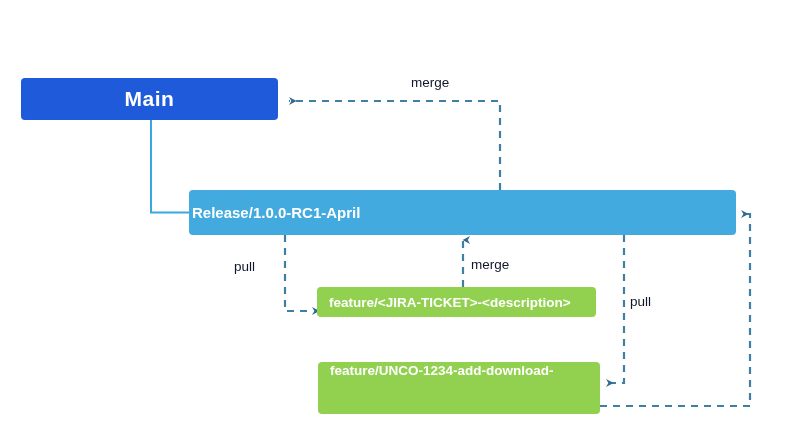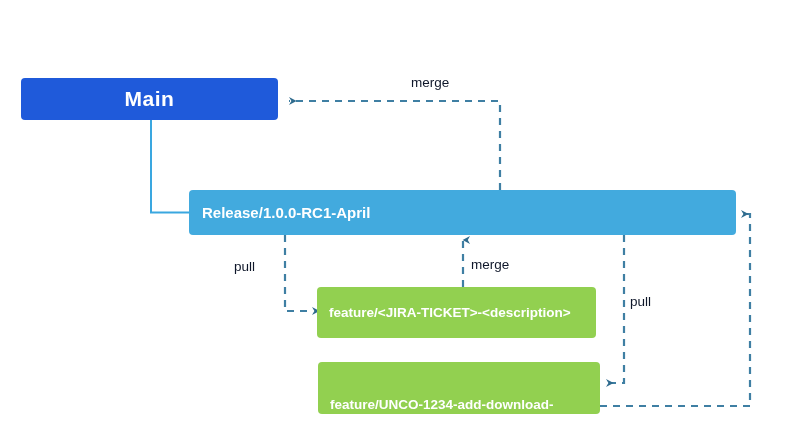--- a/index.html
+++ b/index.html
@@ -37,43 +37,43 @@
     justify-content: center;
     font-size: 21px;
     letter-spacing: 0.5px;
   }
   .node-release {
     left: 189px;
     top: 146px;
     width: 547px;
     height: 45px;
     background: #42aade;
-    padding-left: 13px;
+    padding-left: 3px;
     font-size: 15px;
   }
   .node-feature-template {
     left: 317px;
     top: 243px;
     width: 279px;
-    height: 51px;
+    height: 30px;
     background: #92d050;
     padding-left: 12px;
     font-size: 13.5px;
   }
   .node-feature-unco {
     left: 318px;
     top: 318px;
     width: 282px;
     height: 52px;
     background: #92d050;
     padding-left: 12px;
     padding-right: 8px;
     font-size: 13.5px;
     line-height: 1.32;
-    align-items: flex-end;
+    align-items: flex-start;
   }
   .node-feature-unco .wrap {
     display: block;
   }
   .edge-label {
     position: absolute;
     color: #0f172a;
     font-size: 13.5px;
     font-family: "Liberation Sans", sans-serif;
     white-space: nowrap;

